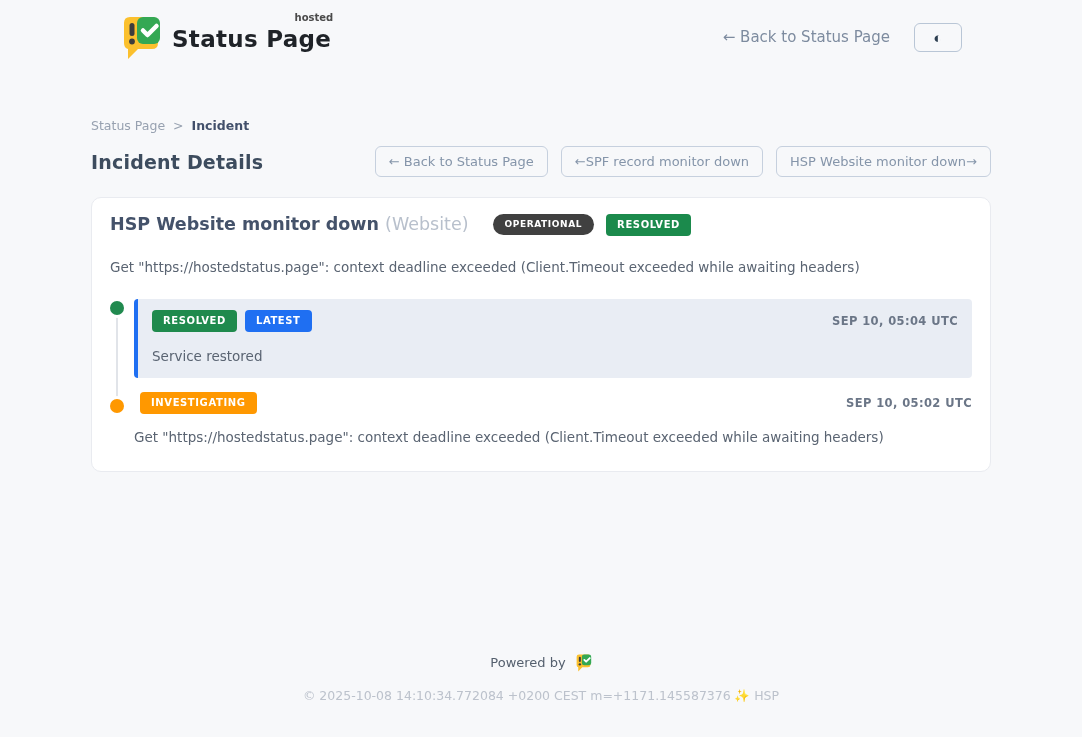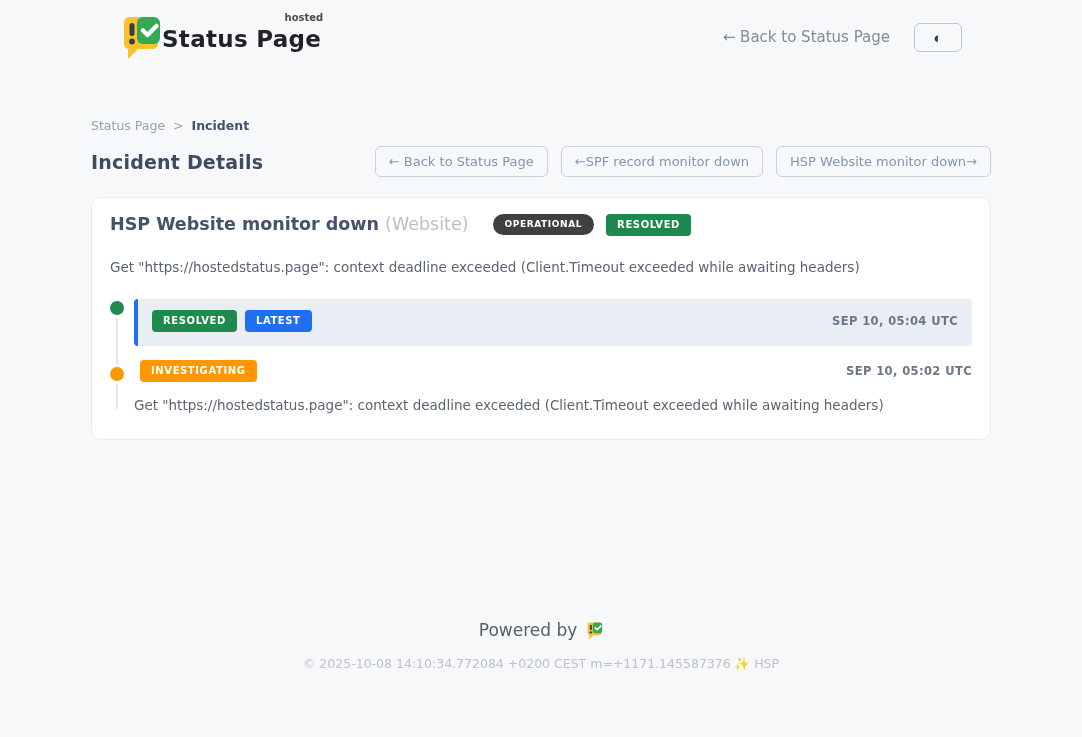--- a/index.html
+++ b/index.html
@@ -8,21 +8,21 @@
     background:#f7f8fa;
     font-family:"DejaVu Sans","Liberation Sans",sans-serif;
     color:#4a5568;
   }
 
   
   .header {
     width:842px; margin:0 auto; padding-top:14px;
     display:flex; justify-content:space-between; align-items:center;
   }
-  .logo { display:flex; align-items:flex-start; gap:0; cursor:pointer;text-align:right; }
+  .logo { display:flex; align-items:flex-start; gap:10px; cursor:pointer;text-align:right; }
   .logo-icon { width:42px; height:46px; flex:0 0 auto; }
   .logo-textwrap { position:relative; padding-top:12px; }
   .logo-brand { font-size:23px; font-weight:bold; color:#1f2328; letter-spacing:.3px; }
   .logo-hosted {
     position:absolute; top:-2px; right:-2px;
     font-size:10px; font-weight:600; color:#4a4a4a;
   }
   .header-right { display:flex; align-items:center; gap:24px; }
   .back-link { font-size:15px; color:#7d8b9f; text-decoration:none; cursor:pointer; }
   .theme-toggle {
@@ -91,21 +91,21 @@
   .tl-badges { display:flex; gap:8px; }
   .badge-resolved { background:#1f8a4d; border-radius:4px; padding:6px 11px; }
   .badge-latest { background:#1f6ff2; border-radius:4px; padding:6px 11px; }
   .badge-investigating { background:#ff9800; border-radius:4px; padding:6px 11px; }
   .tl-time { font-size:11.5px; font-weight:600; color:#6b7687; letter-spacing:.4px; }
   .tl-msg { margin-top:16px; font-size:13.5px; color:#5a6472; }
   .tl-plain .tl-msg { margin-top:15px; margin-left:-6px; }
 
   
   .footer { text-align:center; margin-top:180px; }
-  .powered { font-size:17px; color:#55606e; display:inline-flex; align-items:center; gap:9px; }
+  .powered { font-size:13px; color:#55606e; display:inline-flex; align-items:center; gap:9px; }
   .powered .logo-icon-sm { width:17px; height:19px; }
   .copyright { margin-top:16px; font-size:12.5px; color:#bcc2cc; }
 </style>
 </head>
 <body>
 
 <div class="header">
   <div class="logo">
     <svg class="logo-icon" viewBox="0 0 42 46">
       <path d="M10 3 H32 Q38 3 38 9 V29 Q38 35 32 35 H18 L8 45 V35 Q4 34 4 29 V9 Q4 3 10 3 Z" fill="#fbc02d"></path>
@@ -160,20 +160,21 @@
       <div class="tl-entry">
         <div class="tl-dot tl-dot-resolved"></div>
         <div class="tl-box">
           <div class="tl-head">
             <div class="tl-badges">
               <span class="badge badge-resolved">RESOLVED</span>
               <span class="badge badge-latest">LATEST</span>
             </div>
             <span class="tl-time">SEP 10, 05:04 UTC</span>
           </div>
+          <div class="tl-msg">Service restored</div>
         </div>
       </div>
 
       <div class="tl-entry">
         <div class="tl-dot tl-dot-investigating"></div>
         <div class="tl-plain">
           <div class="tl-head">
             <span class="badge badge-investigating">INVESTIGATING</span>
             <span class="tl-time">SEP 10, 05:02 UTC</span>
           </div>

